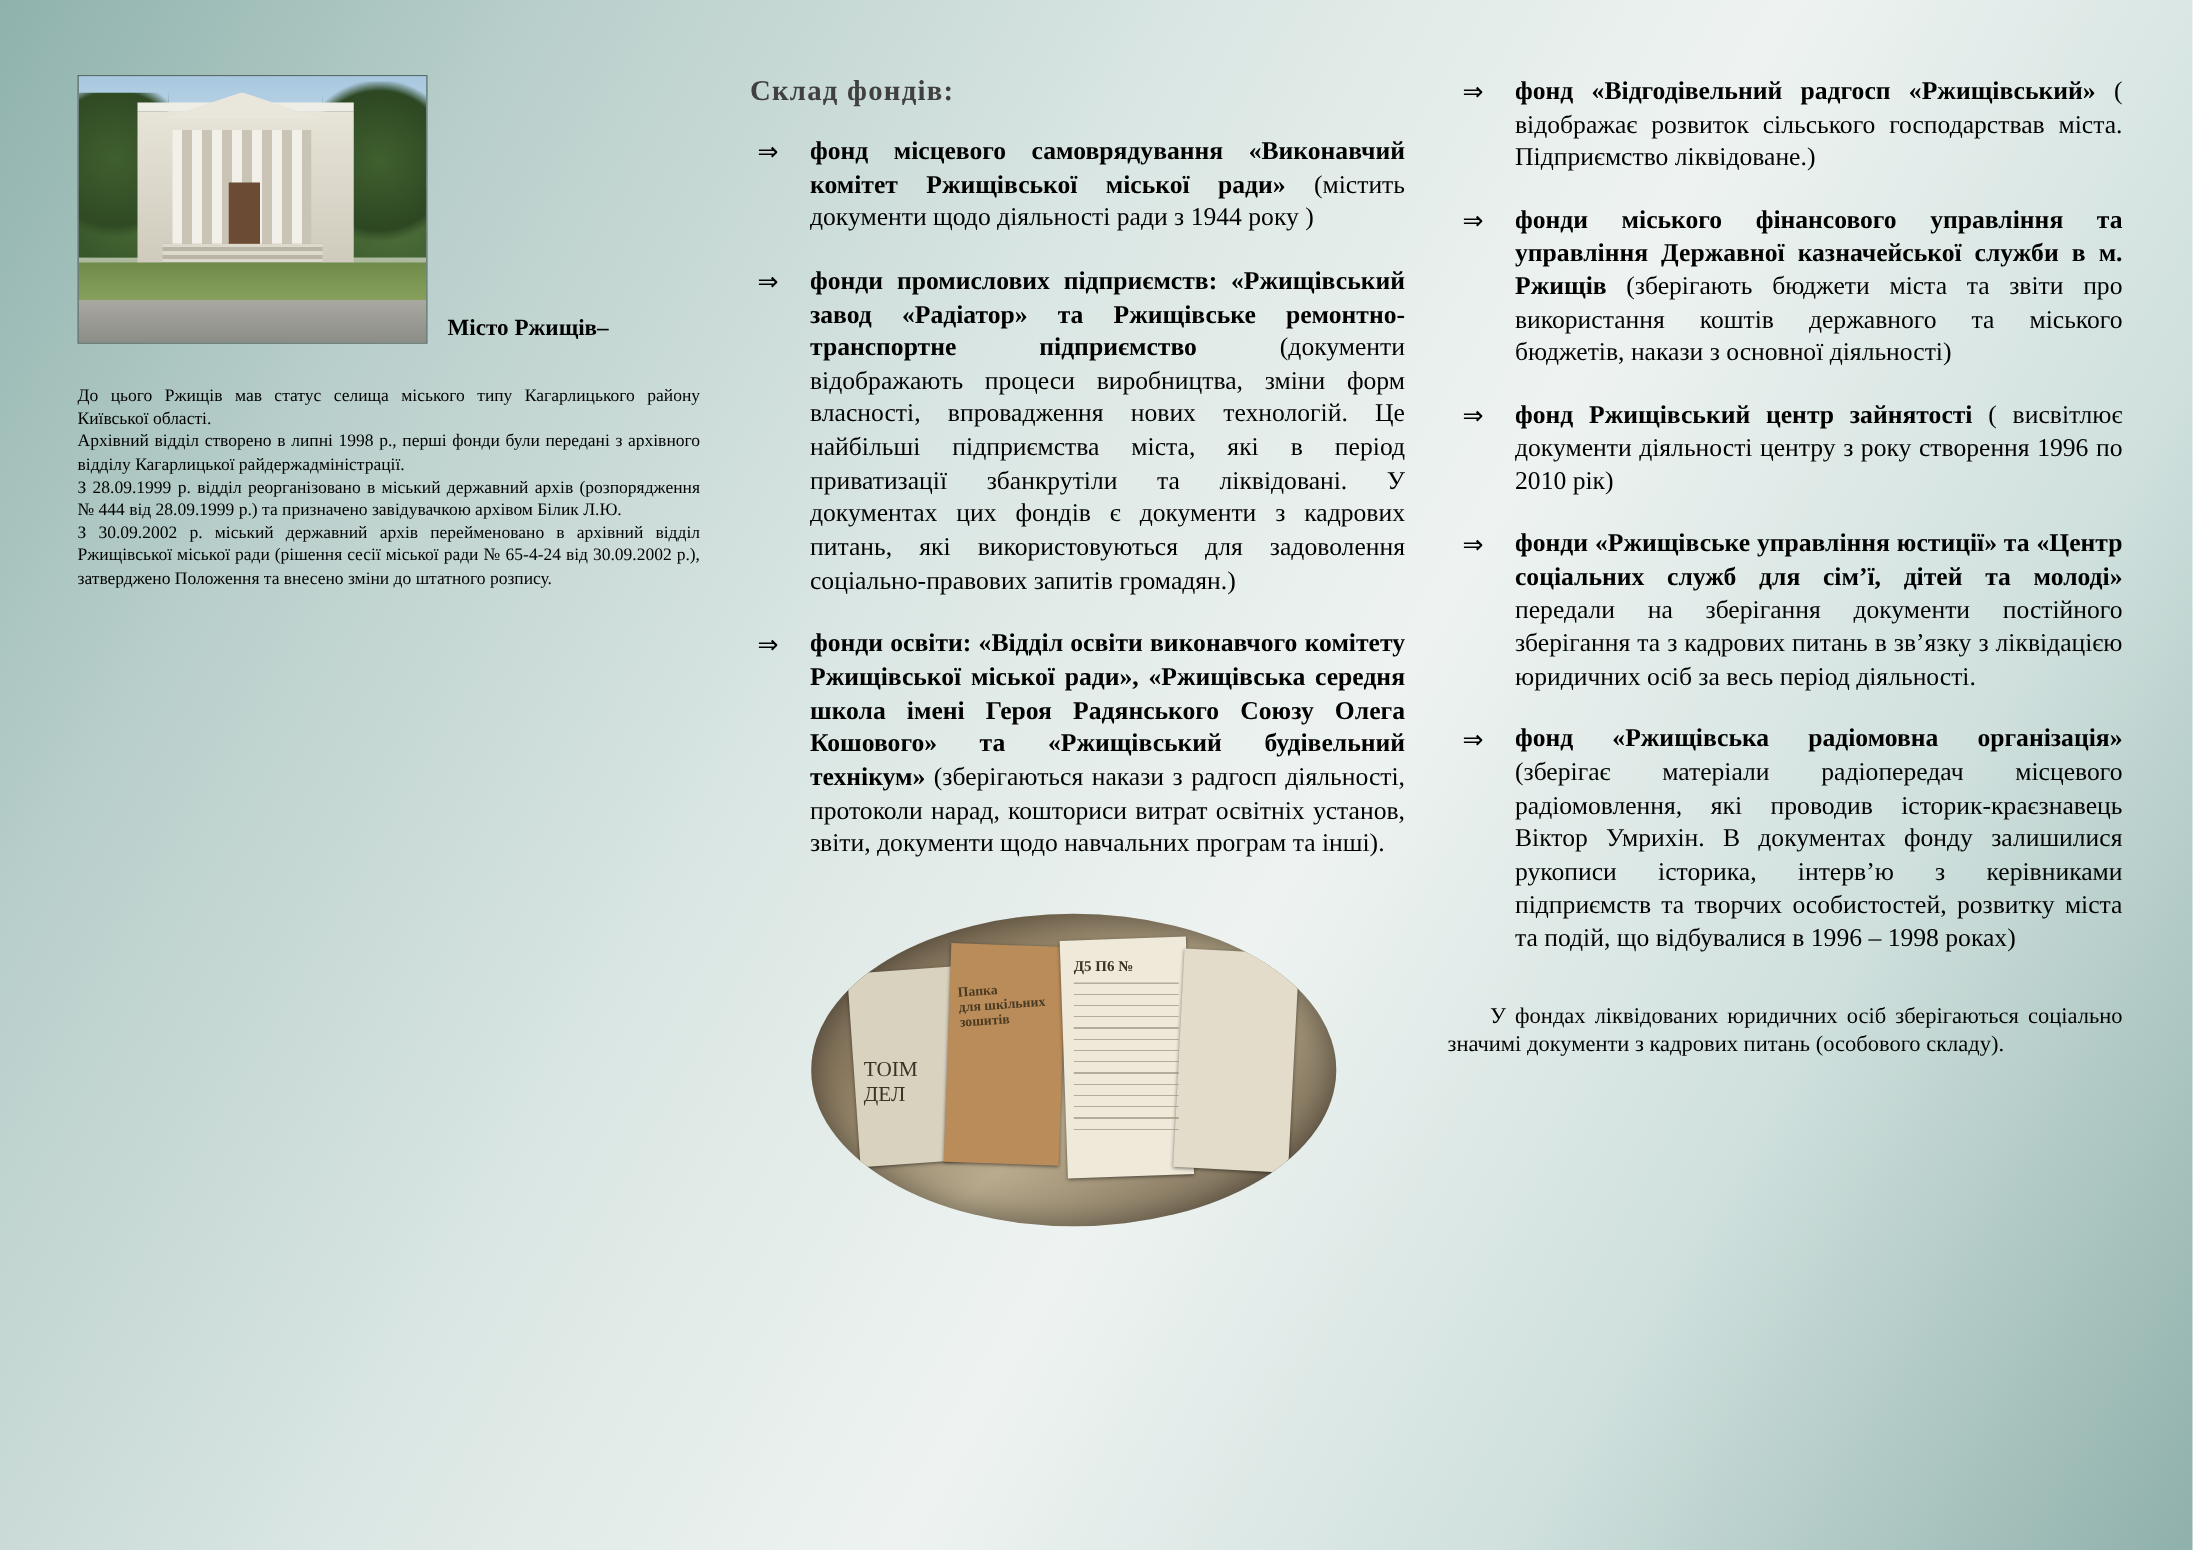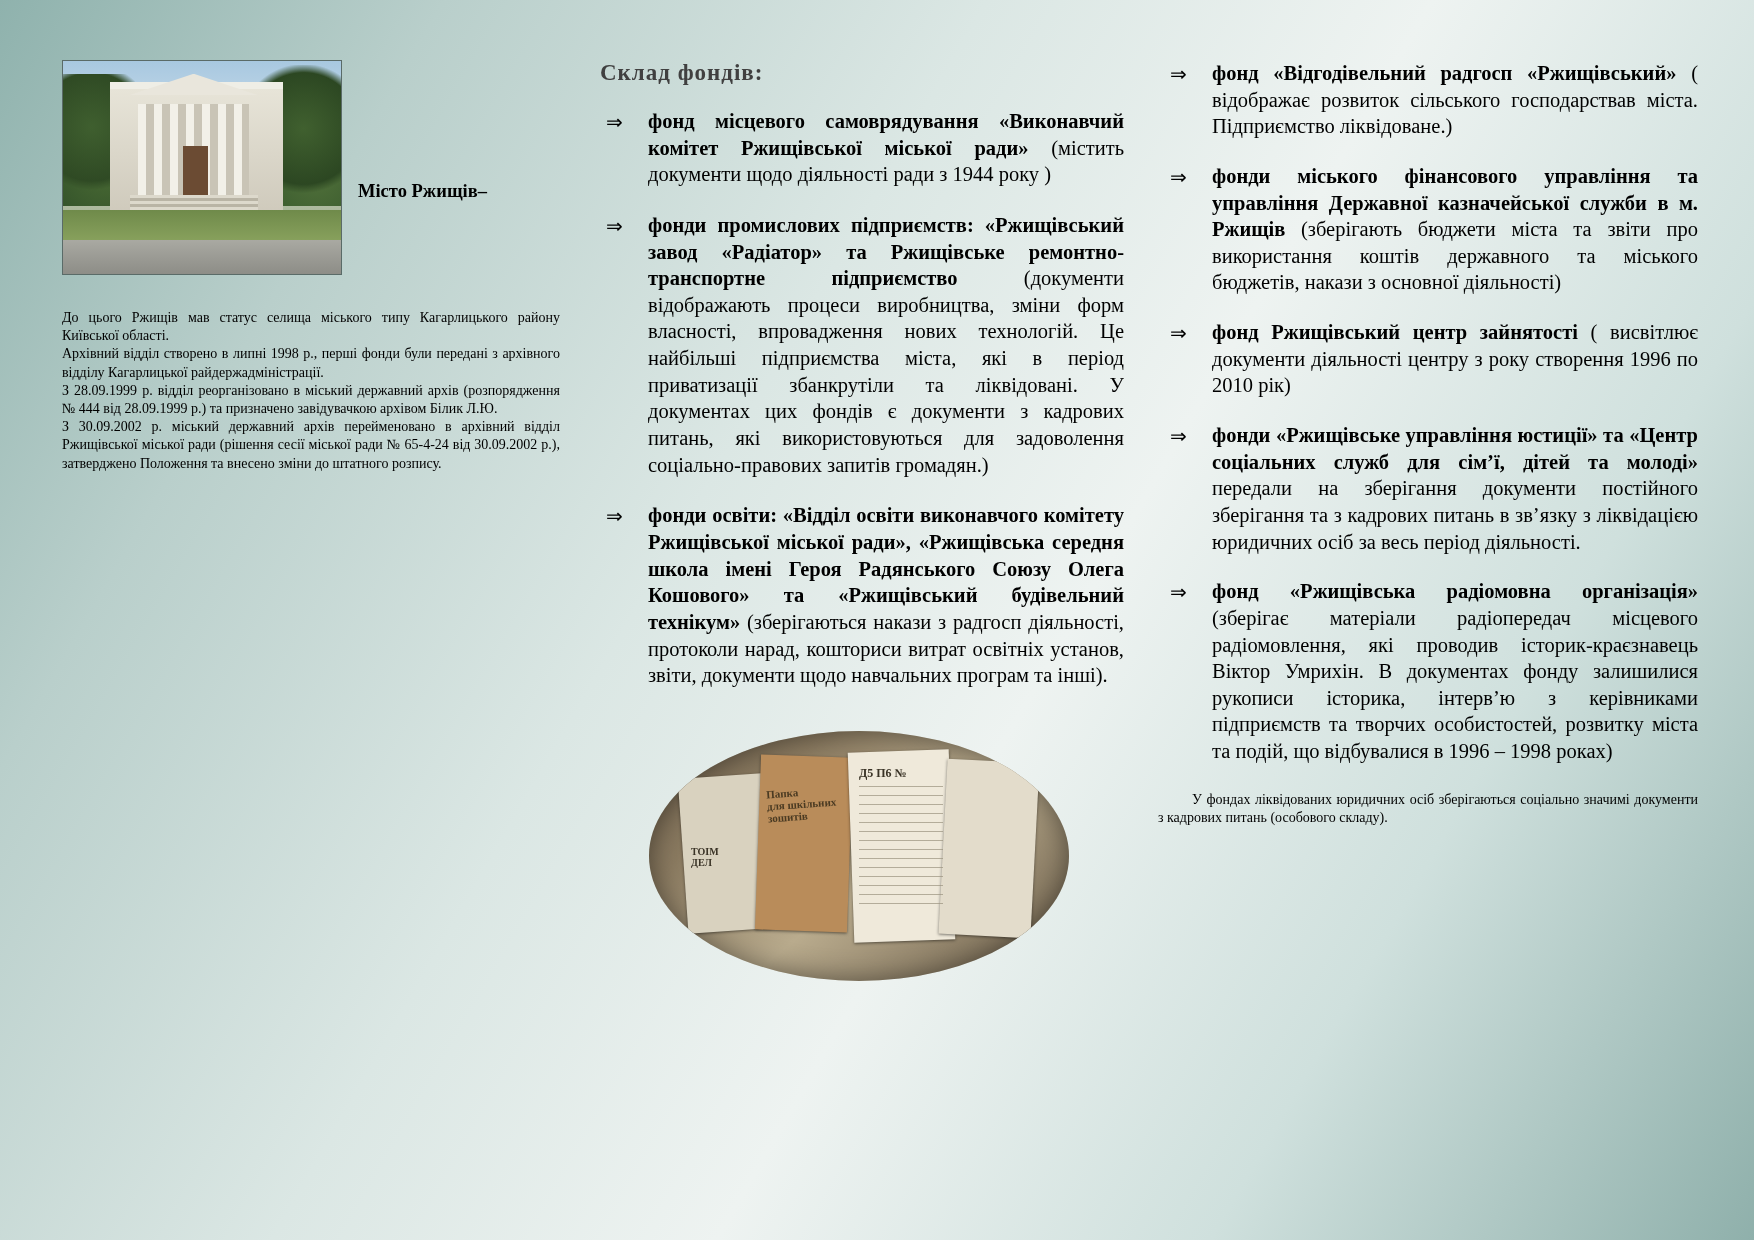--- a/index.html
+++ b/index.html
@@ -27,21 +27,21 @@
     position: relative;
     box-sizing: border-box;
   }
   .col-left  { width: 520px; padding-left: 22px; }
   .col-mid   { width: 530px; }
   .col-right { width: 540px; }
 
   
   .photo-block {
     display: flex;
-    align-items: center;
+    align-items: flex-end;
     gap: 16px;
   }
   .photo {
     width: 280px;
     height: 215px;
     border: 1px solid #5a6b68;
     box-sizing: border-box;
     position: relative;
     overflow: hidden;
     background: linear-gradient(#9fc4df 0%, #bcd6e8 38%, #cfd9c9 39%, #8a9a72 100%);
@@ -130,32 +130,32 @@
     background: linear-gradient(140deg, #6d5f4c 0%, #8a7a60 25%, #b9ab8d 55%, #6a5c48 100%);
     box-shadow: inset 0 0 28px rgba(0,0,0,.45);
   }
   .oval-photo .doc { position:absolute; background:#e8e3d4; box-shadow:0 1px 3px rgba(0,0,0,.5); }
   .oval-photo .d1 { left:8%;  top:18%; width:20%; height:62%; transform: rotate(-4deg); background:#d9d2bf; }
   .oval-photo .d2 { left:26%; top:10%; width:22%; height:70%; transform: rotate(2deg); background:#b98c5a; }
   .oval-photo .d3 { left:48%; top:8%;  width:24%; height:76%; transform: rotate(-2deg); background:#efe9da; }
   .oval-photo .d4 { left:70%; top:12%; width:22%; height:70%; transform: rotate(3deg); background:#e3dccb; }
   .oval-photo .lines { position:absolute; left:50%; top:22%; width:20%; height:50%;
      background: repeating-linear-gradient(#9a927e 0 1px, transparent 1px 9px); opacity:.7; }
-  .oval-photo .tag { position:absolute; left:10%; top:46%; font-size:10px; color:#3a3326; font-weight:bold; }
+  .oval-photo .tag { position:absolute; left:10%; top:46%; font-size:17px; color:#3a3326; font-weight:normal; }
   .oval-photo .tag2 { position:absolute; left:50%; top:14%; font-size:12px; color:#3a3326; font-weight:bold; }
   .oval-photo .tag3 { position:absolute; left:28%; top:22%; font-size:11px; color:#4a3a22; font-weight:bold; transform:rotate(-4deg); }
 
   
   ul.bullets.right > li { margin-bottom: 23px; }
   .closing {
-    font-size: 14px;
+    font-size: 18px;
     line-height: 1.30;
     text-align: justify;
     text-indent: 34px;
-    margin-top: 26px;
+    margin-top: 36px;
   }
 </style>
 </head>
 <body>
 
 <div class="page">
 
   <div class="col col-left">
 
     <div class="photo-block">

